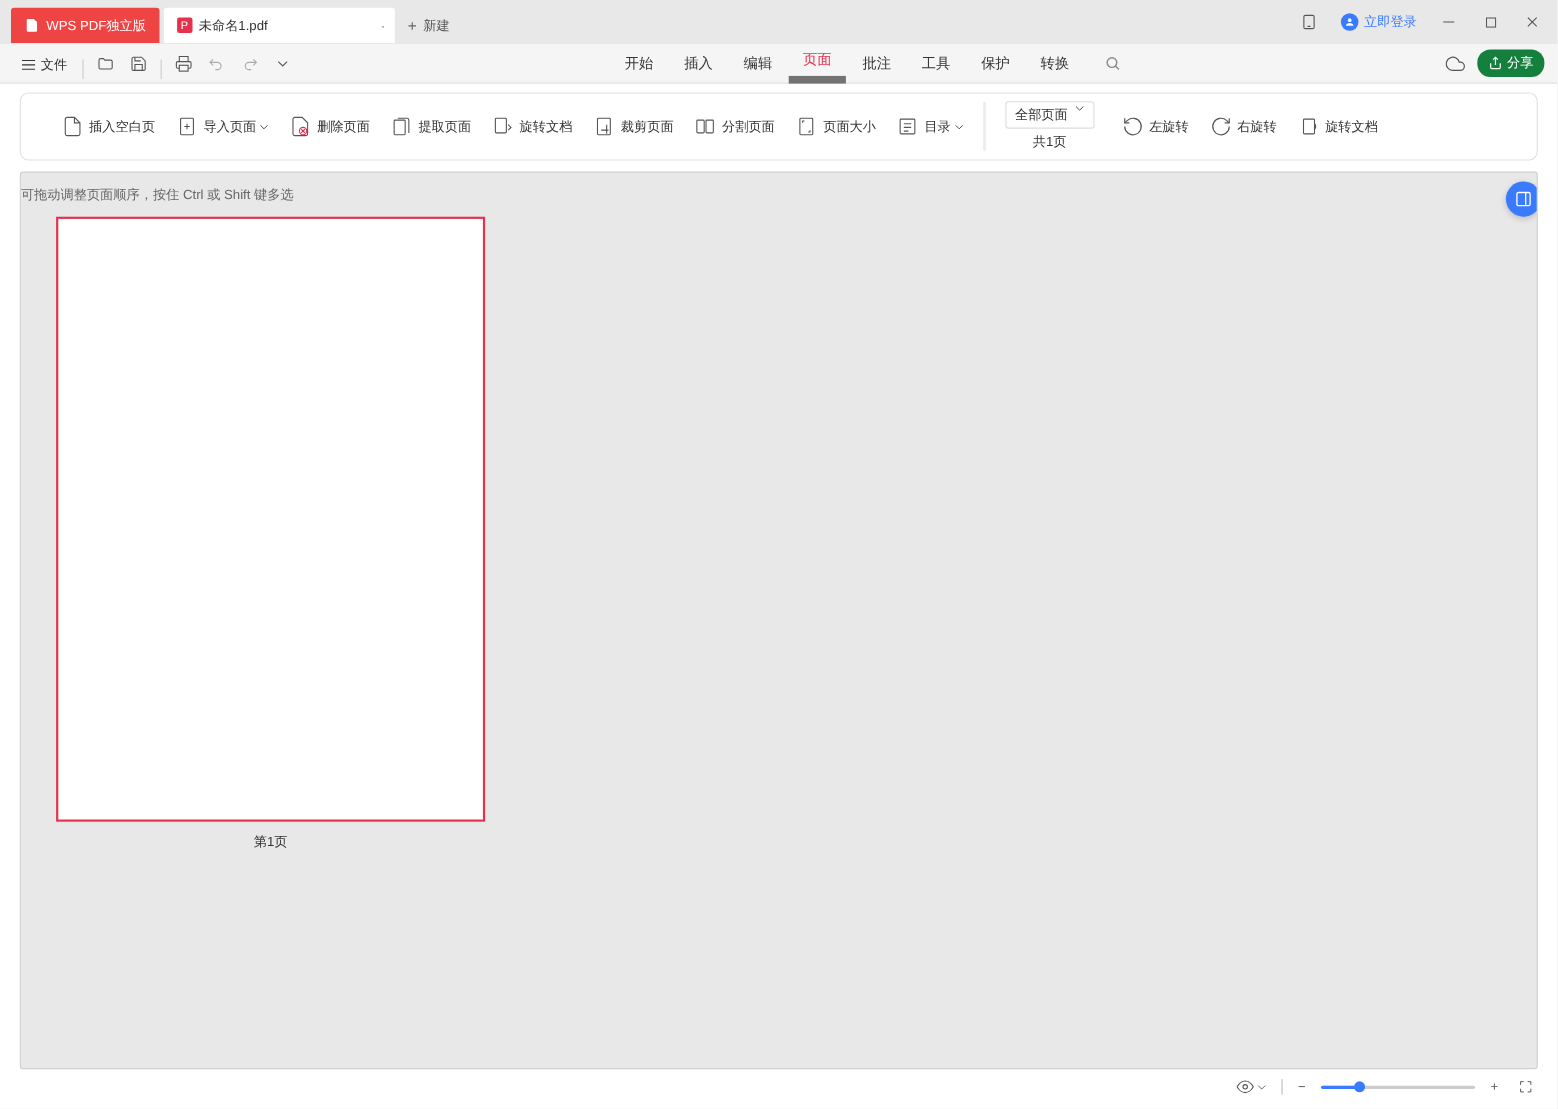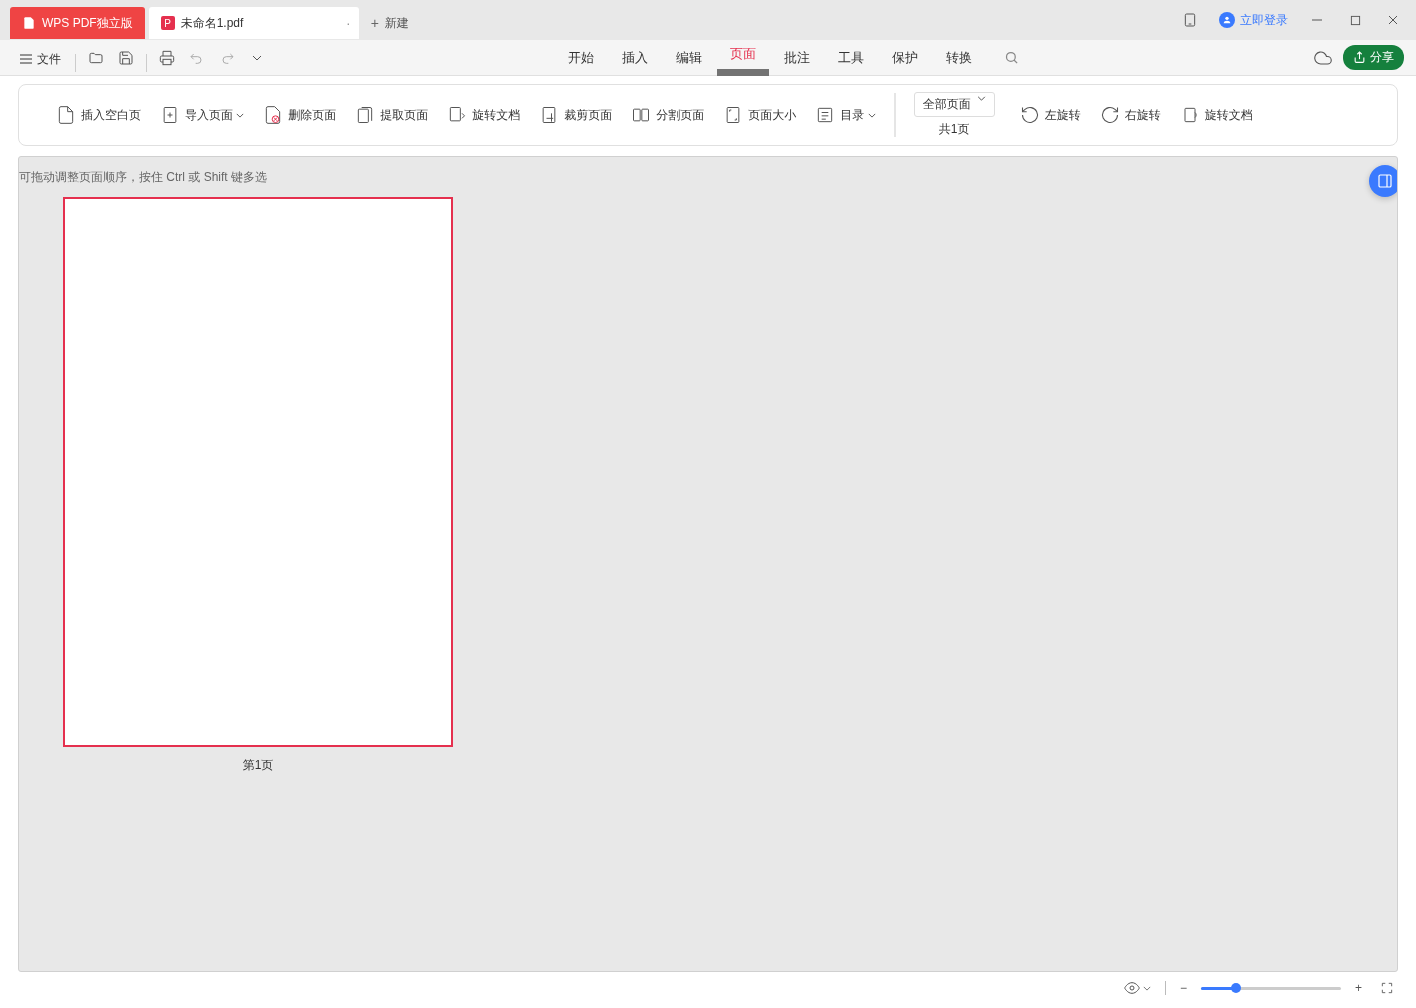--- a/index.html
+++ b/index.html
@@ -34,21 +34,21 @@
 .ribbon-group { display: flex; align-items: center; gap: 18px; padding: 0 18px; }
 .ribbon-sep { width: 1px; height: 44px; background: #e5e5e5; }
 .ribbon-item { display: flex; flex-direction: row; align-items: center; gap: 4px; cursor: pointer; }
 .ribbon-item-label { font-size: 12px; color: #333; white-space: nowrap; }
 .ribbon-icon { width: 22px; height: 22px; display: flex; align-items: center; justify-content: center; color: #555; }
 .ribbon-dropdown { border: 1px solid #ddd; border-radius: 3px; padding: 3px 8px; font-size: 12px; color: #333; display: flex; align-items: flex-start; gap: 6px; cursor: pointer; }
 .ribbon-col { display: flex; flex-direction: column; align-items: center; gap: 4px; }
 
 .canvas { background: #e8e8e8; position: absolute; top: 156px; left: 18px; right: 18px; bottom: 36px; border: 1px solid #d0d0d0; border-radius: 3px; overflow: hidden; }
 .canvas-hint { text-align: left; font-size: 12px; color: #666; padding: 12px 0; }
-.page-thumb-wrap { position: absolute; left: 44px; top: 40px; }
+.page-thumb-wrap { position: absolute; left: 32px; top: 40px; }
 .page-thumb { width: 390px; height: 550px; background: #fff; border: 2px solid #e5304e; }
 .page-label { text-align: center; font-size: 12px; color: #333; margin-top: 10px; }
 .float-panel-btn { position: absolute; right: 0; top: 8px; width: 32px; height: 32px; background: #3a7afe; border-radius: 50%; display: flex; align-items: center; justify-content: center; color: #fff; cursor: pointer; box-shadow: 0 2px 6px rgba(0,0,0,0.2); margin-right: -4px; }
 
 .statusbar { position: absolute; bottom: 8px; right: 18px; height: 24px; display: flex; align-items: center; gap: 10px; font-size: 12px; color: #555; }
 .status-btn { display: flex; align-items: center; gap: 3px; cursor: pointer; padding: 2px 4px; }
 .status-sep { width: 1px; height: 14px; background: #bbb; }
 .zoom-slider { width: 140px; height: 3px; background: #ccc; position: relative; border-radius: 2px; }
 .zoom-slider-fill { position: absolute; left: 0; top: 0; height: 100%; width: 25%; background: #3a7afe; border-radius: 2px; }
 .zoom-thumb { position: absolute; left: 25%; top: -4px; width: 10px; height: 10px; background: #3a7afe; border-radius: 50%; margin-left: -5px; }

